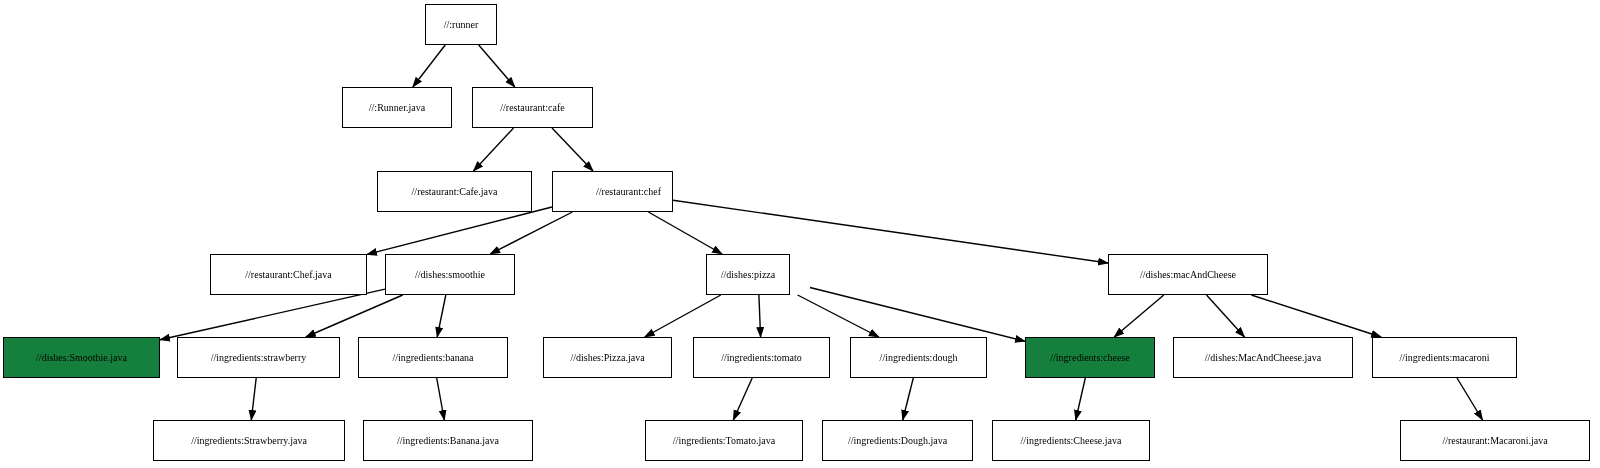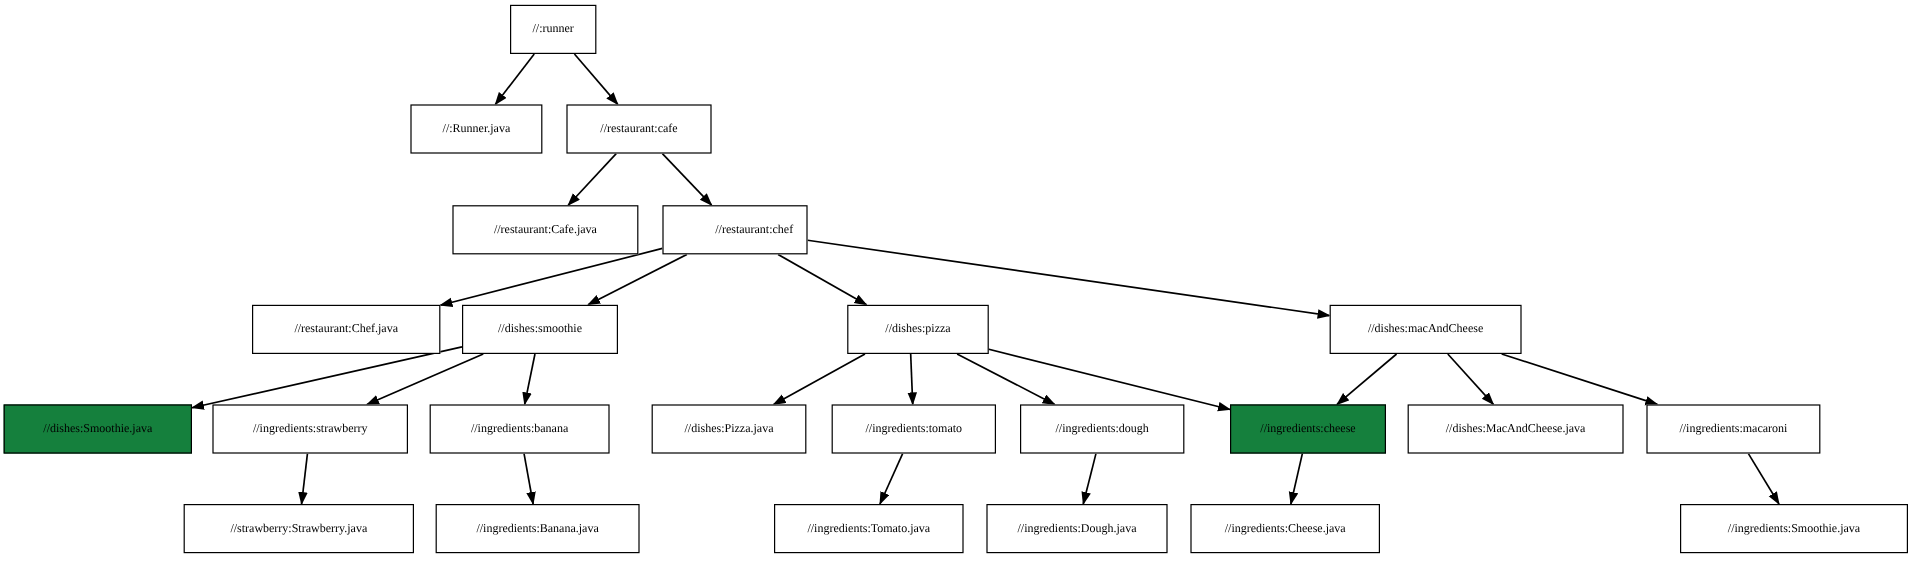--- a/index.html
+++ b/index.html
@@ -75,31 +75,31 @@
       </g>
   </svg>
   <div id="nodes-layer">
       <div class="graph-node" style="left: 425px; top: 4px; width: 72px; height: 41px; background: rgb(255, 255, 255); border-color: rgb(0, 0, 0);">//:runner</div>
       <div class="graph-node" style="left: 342px; top: 87px; width: 110px; height: 41px; background: rgb(255, 255, 255); border-color: rgb(0, 0, 0);">//:Runner.java</div>
       <div class="graph-node" style="left: 472px; top: 87px; width: 121px; height: 41px; background: rgb(255, 255, 255); border-color: rgb(0, 0, 0);">//restaurant:cafe</div>
       <div class="graph-node" style="left: 377px; top: 171px; width: 155px; height: 41px; background: rgb(255, 255, 255); border-color: rgb(0, 0, 0);">//restaurant:Cafe.java</div>
       <div class="graph-node" style="left: 552px; top: 171px; width: 121px; height: 41px; background: rgb(255, 255, 255); border-color: rgb(0, 0, 0); padding-left: 32px;">//restaurant:chef</div>
       <div class="graph-node" style="left: 210px; top: 254px; width: 157px; height: 41px; background: rgb(255, 255, 255); border-color: rgb(0, 0, 0);">//restaurant:Chef.java</div>
       <div class="graph-node" style="left: 385px; top: 254px; width: 130px; height: 41px; background: rgb(255, 255, 255); border-color: rgb(0, 0, 0);">//dishes:smoothie</div>
-      <div class="graph-node" style="left: 706px; top: 254px; width: 118px; height: 41px; background: rgb(255, 255, 255); border-color: rgb(0, 0, 0);">//dishes:pizza</div>
+      <div class="graph-node" style="left: 706px; top: 254px; width: 84px; height: 41px; background: rgb(255, 255, 255); border-color: rgb(0, 0, 0);">//dishes:pizza</div>
       <div class="graph-node" style="left: 1108px; top: 254px; width: 160px; height: 41px; background: rgb(255, 255, 255); border-color: rgb(0, 0, 0);">//dishes:macAndCheese</div>
       <div class="graph-node" style="left: 3px; top: 337px; width: 157px; height: 41px; background: #15803d; border-color: rgb(0, 0, 0);">//dishes:Smoothie.java</div>
       <div class="graph-node" style="left: 177px; top: 337px; width: 163px; height: 41px; background: rgb(255, 255, 255); border-color: rgb(0, 0, 0);">//ingredients:strawberry</div>
       <div class="graph-node" style="left: 358px; top: 337px; width: 150px; height: 41px; background: rgb(255, 255, 255); border-color: rgb(0, 0, 0);">//ingredients:banana</div>
       <div class="graph-node" style="left: 543px; top: 337px; width: 129px; height: 41px; background: rgb(255, 255, 255); border-color: rgb(0, 0, 0);">//dishes:Pizza.java</div>
       <div class="graph-node" style="left: 693px; top: 337px; width: 137px; height: 41px; background: rgb(255, 255, 255); border-color: rgb(0, 0, 0);">//ingredients:tomato</div>
       <div class="graph-node" style="left: 850px; top: 337px; width: 137px; height: 41px; background: rgb(255, 255, 255); border-color: rgb(0, 0, 0);">//ingredients:dough</div>
       <div class="graph-node" style="left: 1025px; top: 337px; width: 130px; height: 41px; background: #15803d; border-color: rgb(0, 0, 0);">//ingredients:cheese</div>
       <div class="graph-node" style="left: 1173px; top: 337px; width: 180px; height: 41px; background: rgb(255, 255, 255); border-color: rgb(0, 0, 0);">//dishes:MacAndCheese.java</div>
       <div class="graph-node" style="left: 1372px; top: 337px; width: 145px; height: 41px; background: rgb(255, 255, 255); border-color: rgb(0, 0, 0);">//ingredients:macaroni</div>
-      <div class="graph-node" style="left: 153px; top: 420px; width: 192px; height: 41px; background: rgb(255, 255, 255); border-color: rgb(0, 0, 0);">//strawberry:Strawberry.java</div>
+      <div class="graph-node" style="left: 153px; top: 420px; width: 192px; height: 41px; background: rgb(255, 255, 255); border-color: rgb(0, 0, 0);">//ingredients:Strawberry.java</div>
       <div class="graph-node" style="left: 363px; top: 420px; width: 170px; height: 41px; background: rgb(255, 255, 255); border-color: rgb(0, 0, 0);">//ingredients:Banana.java</div>
       <div class="graph-node" style="left: 645px; top: 420px; width: 158px; height: 41px; background: rgb(255, 255, 255); border-color: rgb(0, 0, 0);">//ingredients:Tomato.java</div>
       <div class="graph-node" style="left: 822px; top: 420px; width: 151px; height: 41px; background: rgb(255, 255, 255); border-color: rgb(0, 0, 0);">//ingredients:Dough.java</div>
       <div class="graph-node" style="left: 992px; top: 420px; width: 158px; height: 41px; background: rgb(255, 255, 255); border-color: rgb(0, 0, 0);">//ingredients:Cheese.java</div>
-      <div class="graph-node" style="left: 1400px; top: 420px; width: 190px; height: 41px; background: rgb(255, 255, 255); border-color: rgb(0, 0, 0);">//ingredients:Smoothie.java</div>
+      <div class="graph-node" style="left: 1400px; top: 420px; width: 190px; height: 41px; background: rgb(255, 255, 255); border-color: rgb(0, 0, 0);">//restaurant:Macaroni.java</div>
     </div>
 </div>
 
 </body></html>

